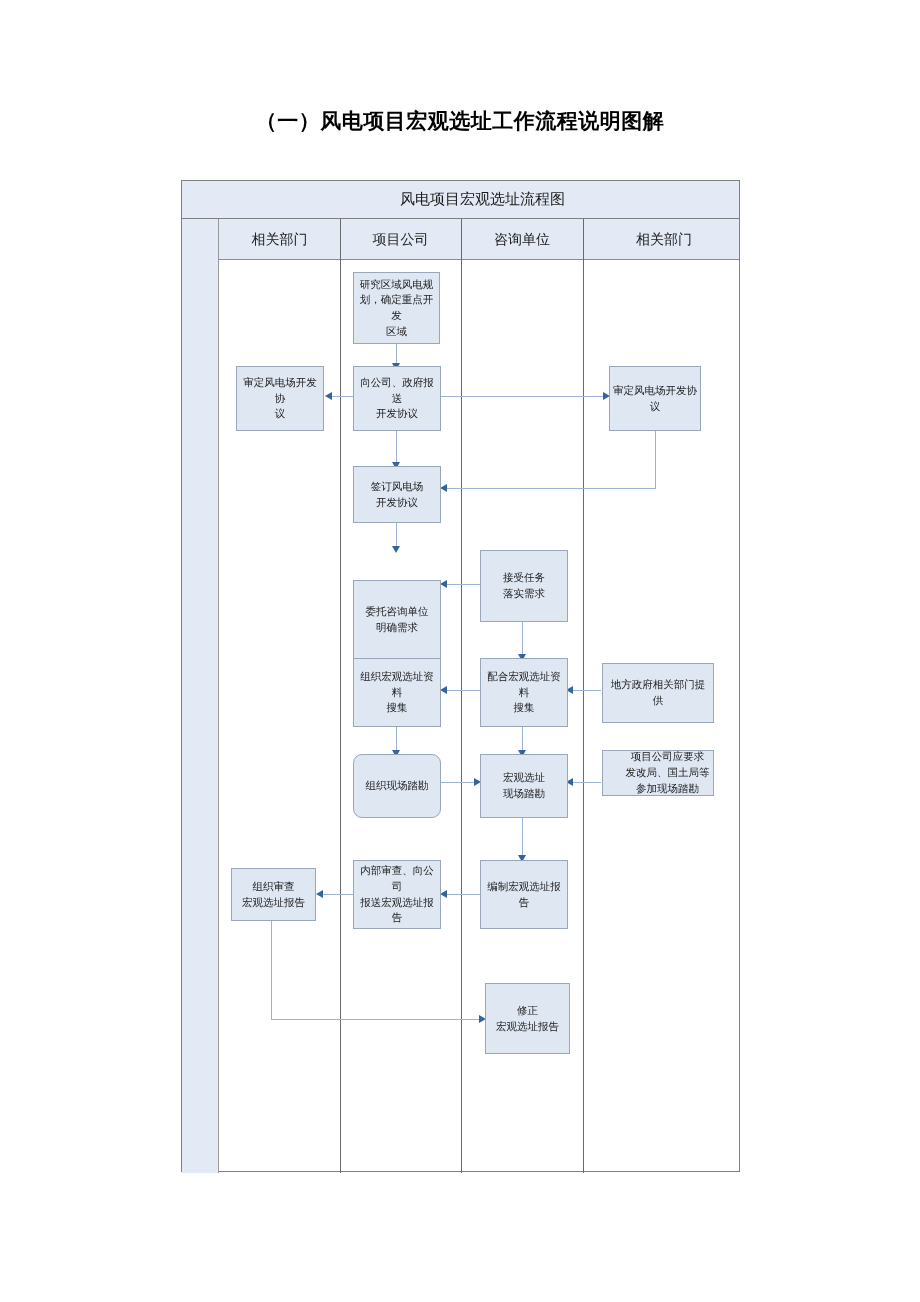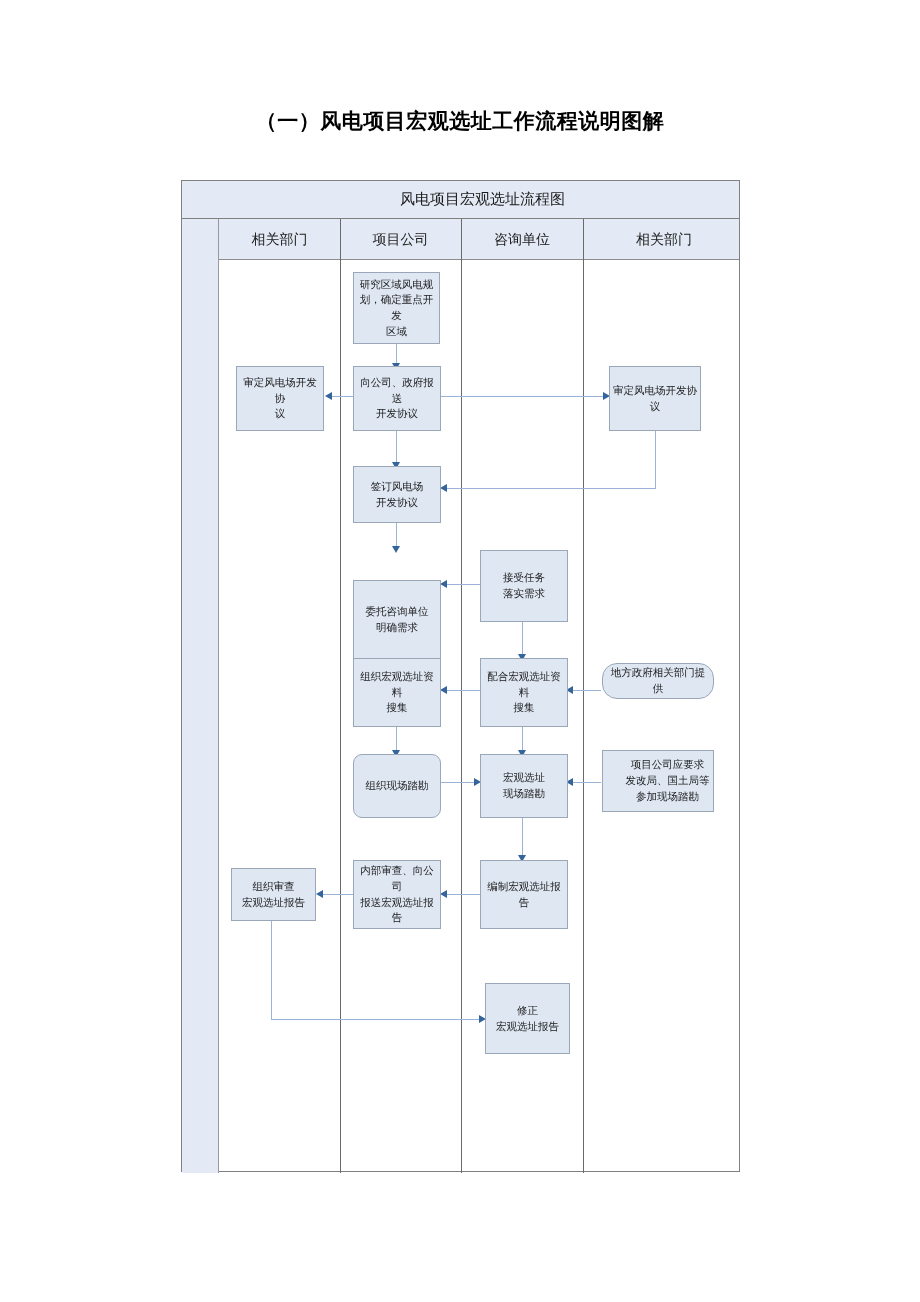--- a/index.html
+++ b/index.html
@@ -218,28 +218,28 @@
 
   <div class="box" style="left:480px;top:550px;width:88px;height:72px;">接受任务
 落实需求</div>
 
   <div class="box" style="left:353px;top:658px;width:88px;height:69px;">组织宏观选址资料
 搜集</div>
 
   <div class="box" style="left:480px;top:658px;width:88px;height:69px;">配合宏观选址资料
 搜集</div>
 
-  <div class="box" style="left:602px;top:663px;width:112px;height:36px;border-radius:15px;">地方政府相关部门提供</div>
+  <div class="box" style="left:602px;top:663px;width:112px;height:60px;">地方政府相关部门提供</div>
 
   <div class="box" style="left:353px;top:754px;width:88px;height:64px;border-radius:9px;">组织现场踏勘</div>
 
   <div class="box" style="left:480px;top:754px;width:88px;height:64px;">宏观选址
 现场踏勘</div>
 
-  <div class="box" style="left:602px;top:750px;width:112px;height:62px;padding-left:22px;">项目公司应要求
+  <div class="box" style="left:602px;top:750px;width:112px;height:46px;padding-left:22px;">项目公司应要求
 发改局、国土局等
 参加现场踏勘</div>
 
   <div class="box" style="left:231px;top:868px;width:85px;height:53px;">组织审查
 宏观选址报告</div>
 
   <div class="box" style="left:353px;top:860px;width:88px;height:69px;">内部审查、向公司
 报送宏观选址报告</div>
 
   <div class="box" style="left:480px;top:860px;width:88px;height:69px;">编制宏观选址报告</div>

